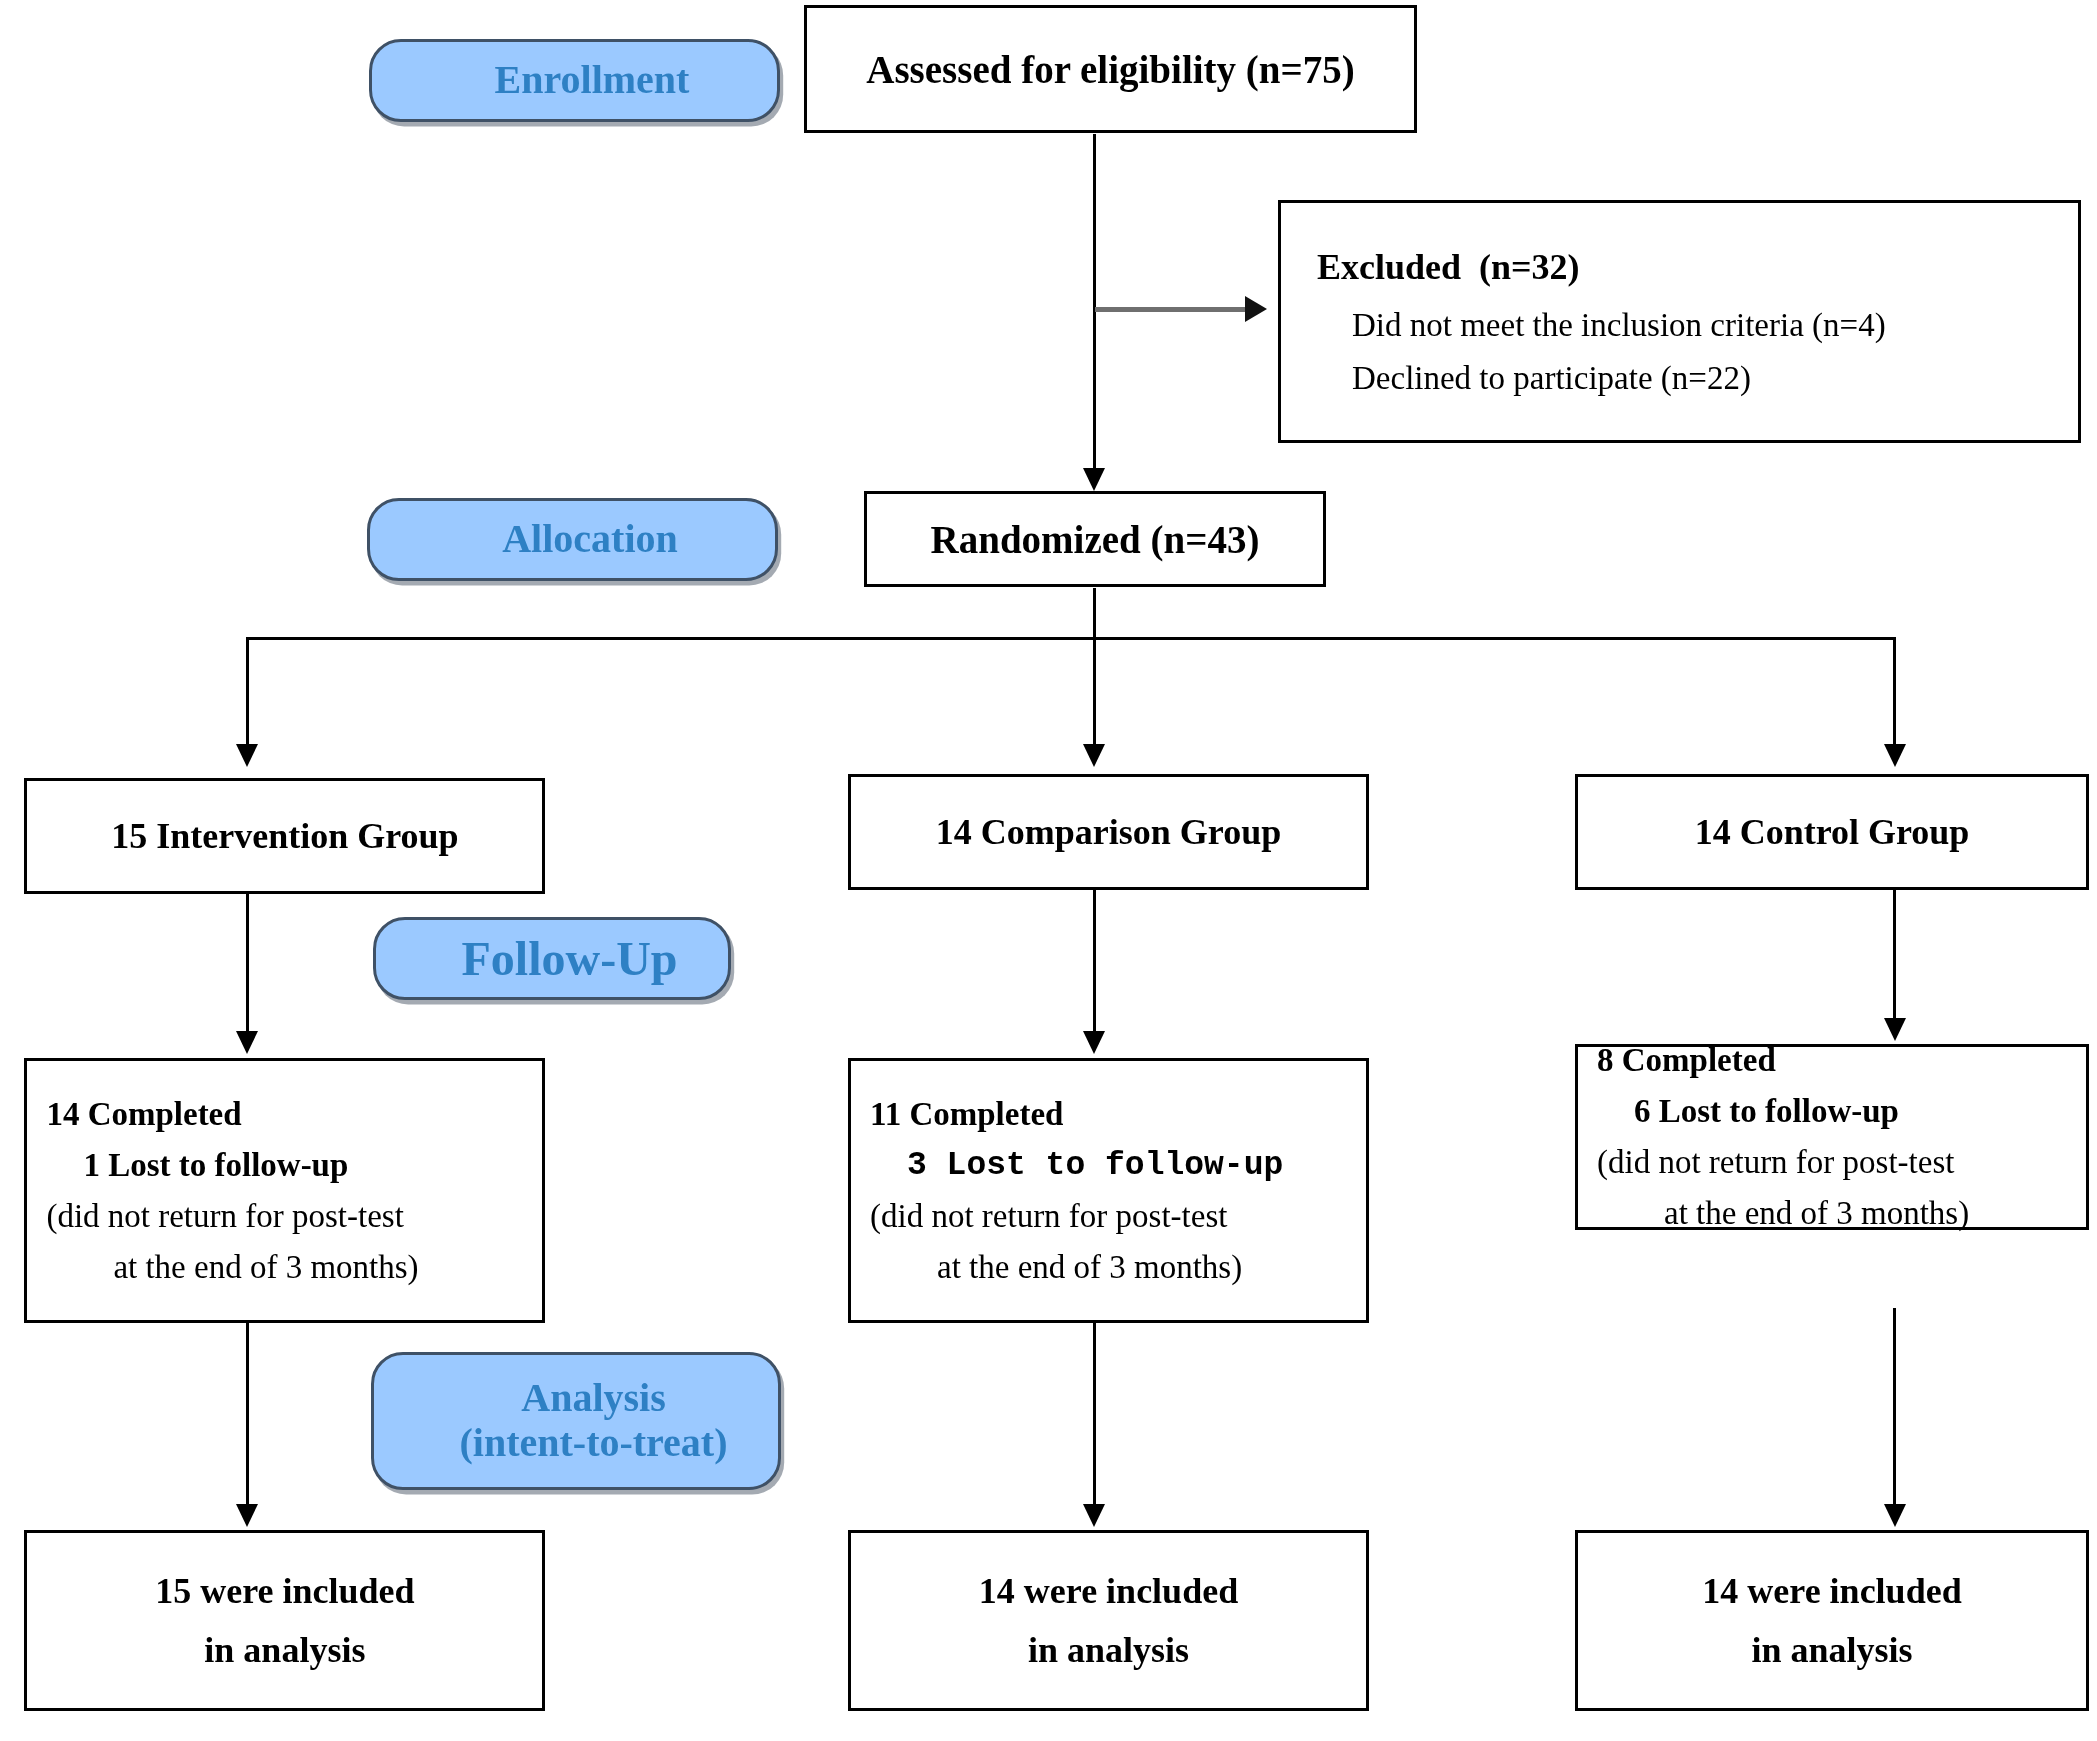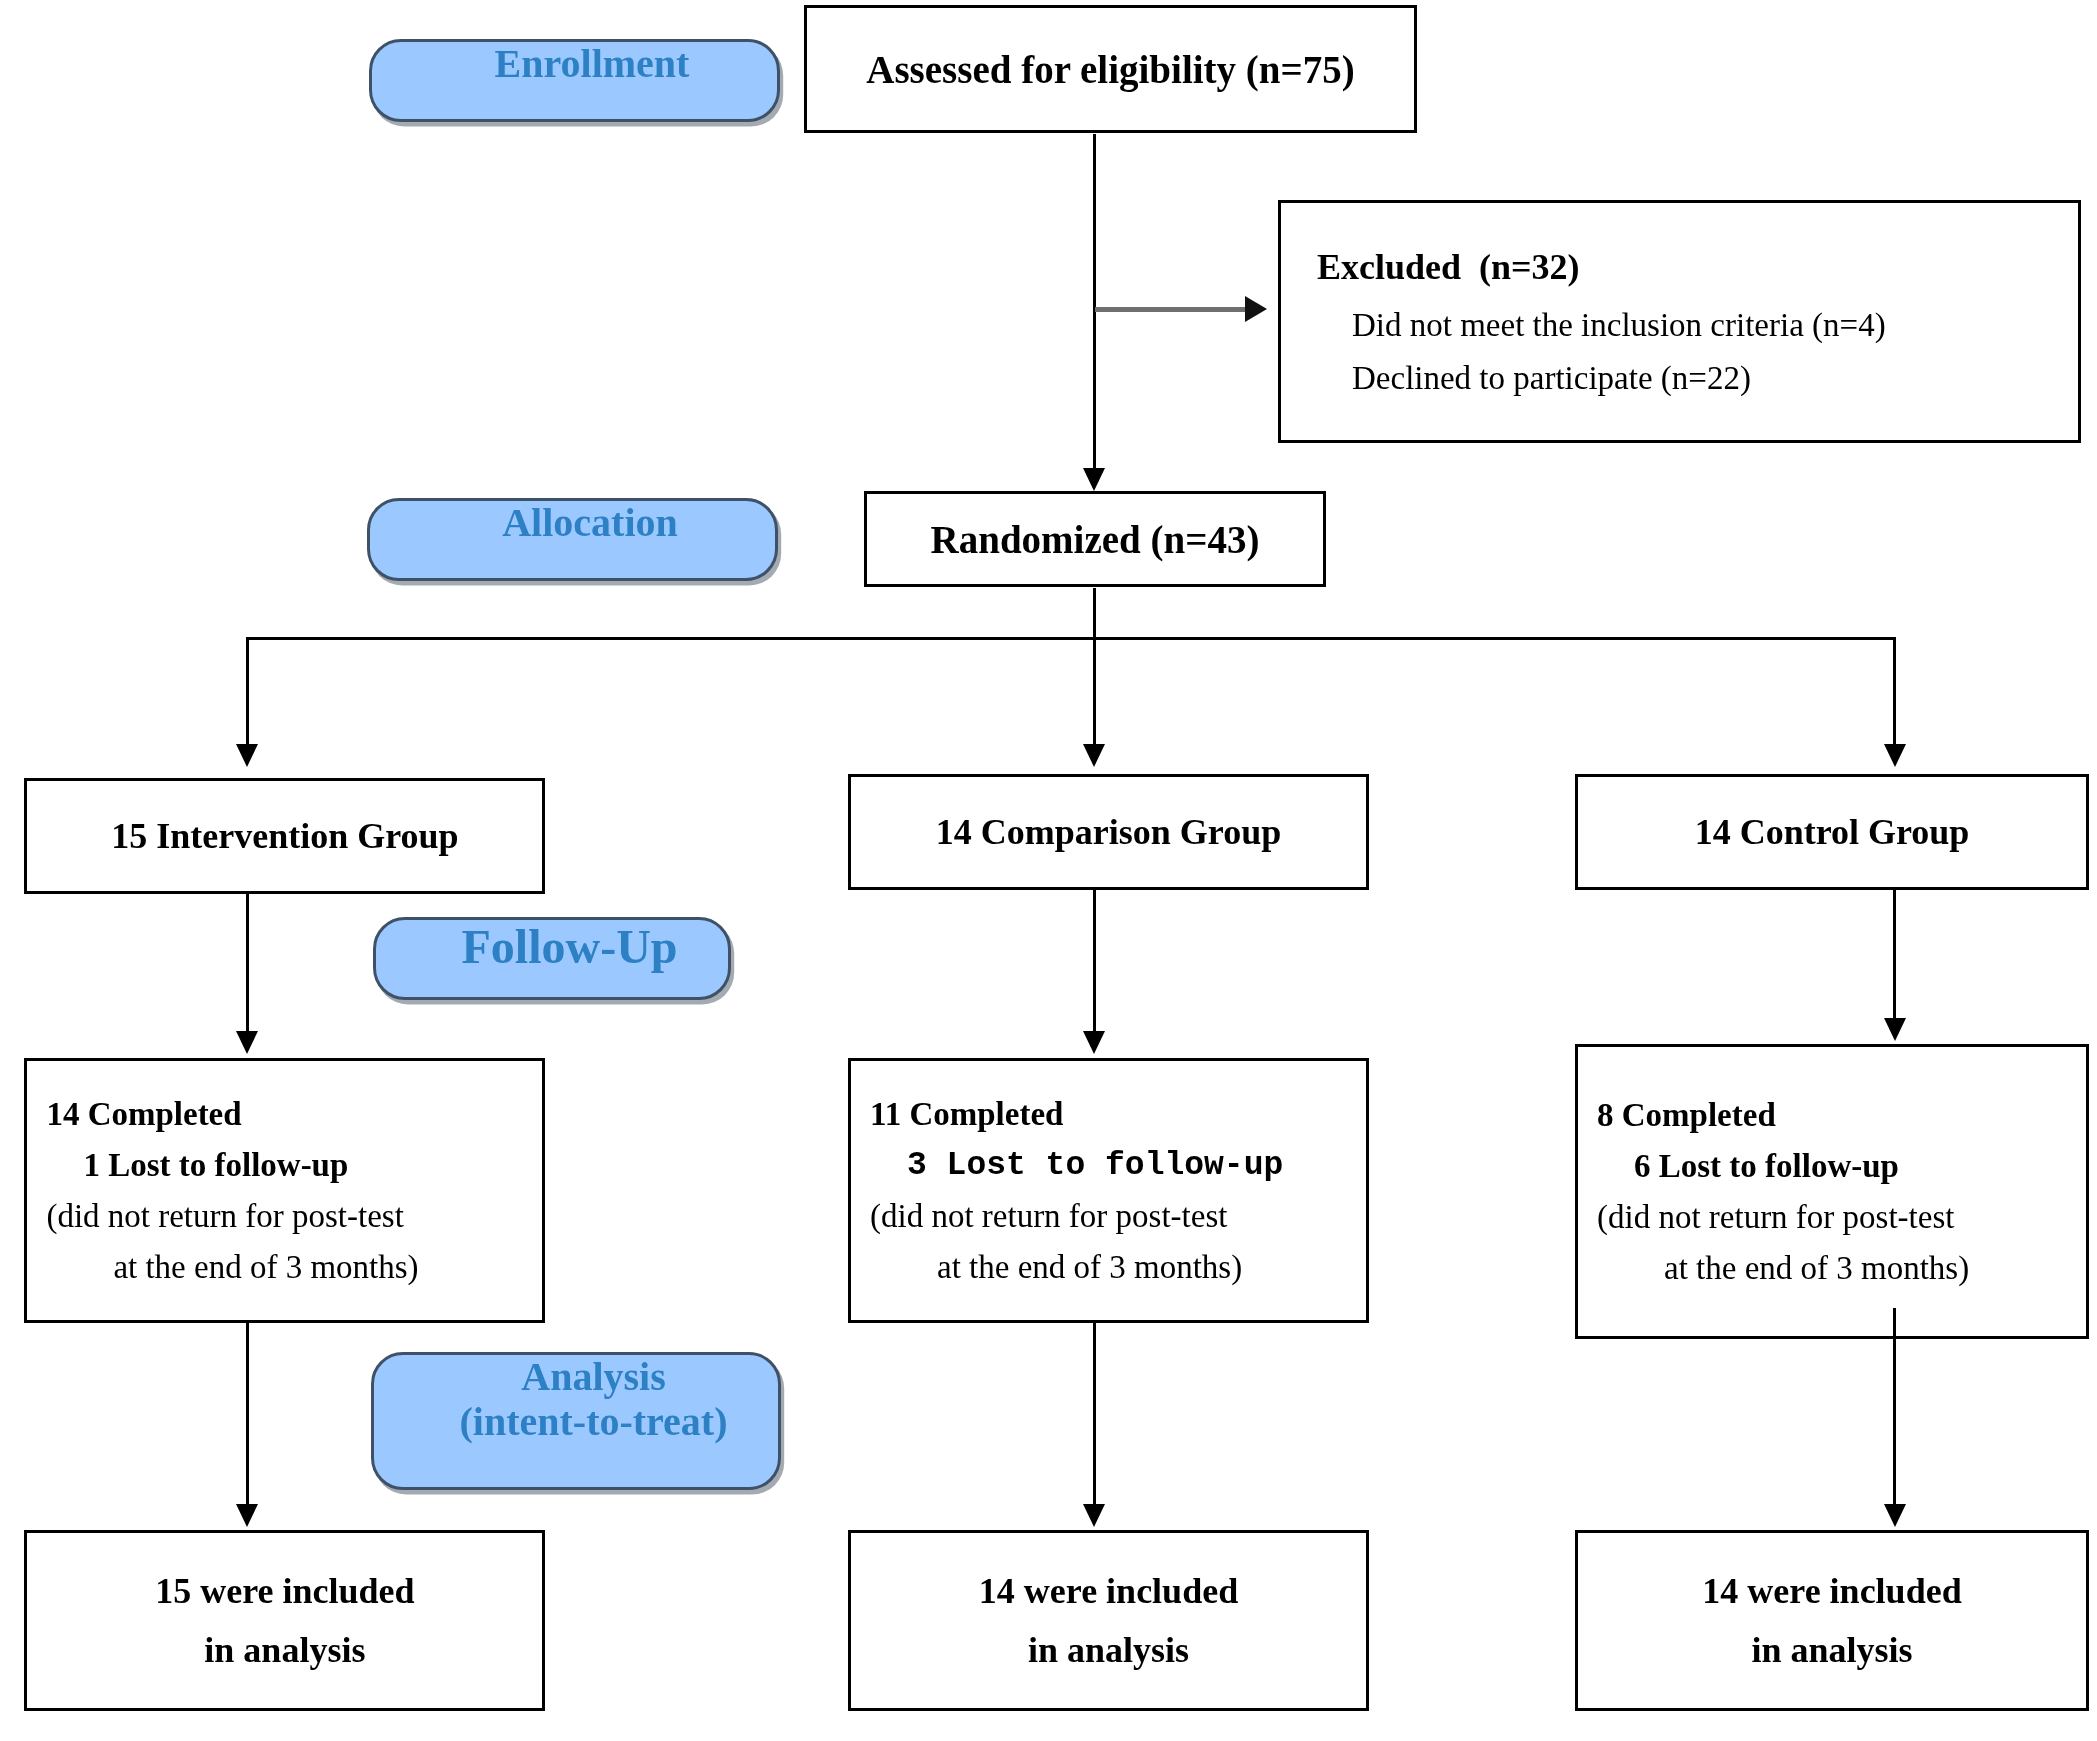--- a/index.html
+++ b/index.html
@@ -15,21 +15,21 @@
   .box .ln{display:block;white-space:pre;}
 
   .ctr{text-align:center;justify-content:center;}
   .lft{text-align:left;}
 
   
   .badge{position:absolute;box-sizing:border-box;
          background:#9BC9FF;border:3.2px solid #3f5166;border-radius:32px;
          box-shadow:3.2px 4.5px 0 0 rgba(90,100,115,.55);
          display:flex;flex-direction:column;align-items:center;
-         justify-content:flex-start;
+         justify-content:center;
          color:#2E80C4;font-weight:bold;line-height:1.12;padding-left:35px;}
 
   
   .vline{position:absolute;background:#000;width:3.2px;}
   .hline{position:absolute;background:#000;height:3.2px;}
   .ghline{position:absolute;background:#6f6f6f;height:4.5px;}
   .arrow-d{position:absolute;width:0;height:0;
            border-left:11px solid transparent;border-right:11px solid transparent;
            border-top:23px solid #000;}
   .arrow-r{position:absolute;width:0;height:0;
@@ -113,21 +113,21 @@
     <span class="ln" style="margin-left:67px;">at the end of 3 months)</span>
   </div>
 
   <div class="box lft" style="left:848px;top:1058px;width:521px;height:265px;padding:0 19px;font-size:33px;">
     <span class="ln" style="font-weight:bold;margin-bottom:14px;">11 Completed</span>
     <span class="ln" style="font-weight:bold;margin-left:37px;margin-bottom:14px;font-family:Liberation Mono, monospace;">3 Lost to follow-up</span>
     <span class="ln" style="margin-bottom:14px;">(did not return for post-test</span>
     <span class="ln" style="margin-left:67px;">at the end of 3 months)</span>
   </div>
 
-  <div class="box lft" style="left:1575px;top:1044px;width:514px;height:295px;padding:0 19px;font-size:33px;">
+  <div class="box lft" style="left:1575px;top:1044px;width:514px;height:186px;padding:0 19px;font-size:33px;">
     <span class="ln" style="font-weight:bold;margin-bottom:14px;">8 Completed</span>
     <span class="ln" style="font-weight:bold;margin-left:37px;margin-bottom:14px;">6 Lost to follow-up</span>
     <span class="ln" style="margin-bottom:14px;">(did not return for post-test</span>
     <span class="ln" style="margin-left:67px;">at the end of 3 months)</span>
   </div>
 
   <div class="badge" style="left:371px;top:1352px;width:410px;height:138px;font-size:40px;">
     <span>Analysis</span>
     <span>(intent-to-treat)</span>
   </div>

